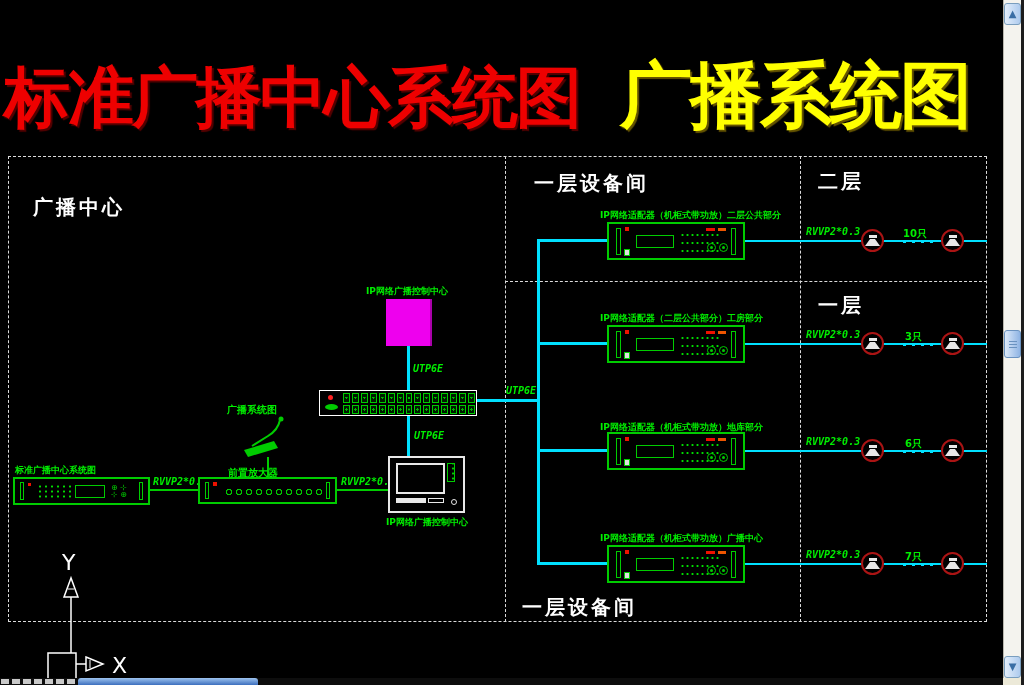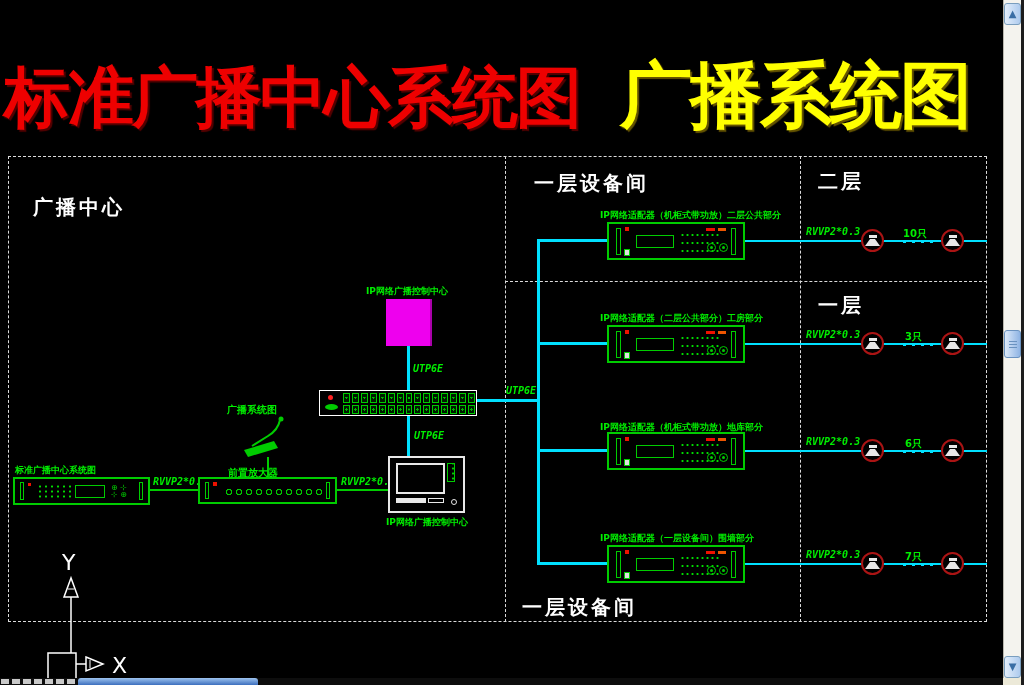--- a/index.html
+++ b/index.html
@@ -285,21 +285,21 @@
       <div class="bar r"></div>
   </div>
   <div class="cable" style="left:806px; top:436px">RVVP2*0.3</div>
   <div class="spk" style="left:861px; top:439px"></div>
   <div class="cnt" style="left:905px; top:437px">6只</div>
   <div class="linkdots" style="left:898px; top:448px"></div>
   <div class="spk" style="left:941px; top:439px"></div>
 
   <div class="cy" style="left:537px; top:562px; width:70px; height:3px"></div>
   <div class="cy" style="left:745px; top:563px; width:242px; height:2px"></div>
-  <div class="gtext" style="left:600px; top:532px">IP网络适配器（一层设备间）围墙部分</div>
+  <div class="gtext" style="left:600px; top:532px">IP网络适配器（机柜式带功放）广播中心</div>
   <div class="adapter" style="top:545px">
     <div class="bar l"></div>
       <div class="redmark"></div>
       <div class="sqfoot"></div>
       <div class="disp"></div>
     <div class="dotgrid"></div>
       <div class="ind1"></div>
       <div class="ind2"></div>
     <div class="knob k1"></div>
       <div class="knob k2"></div>

